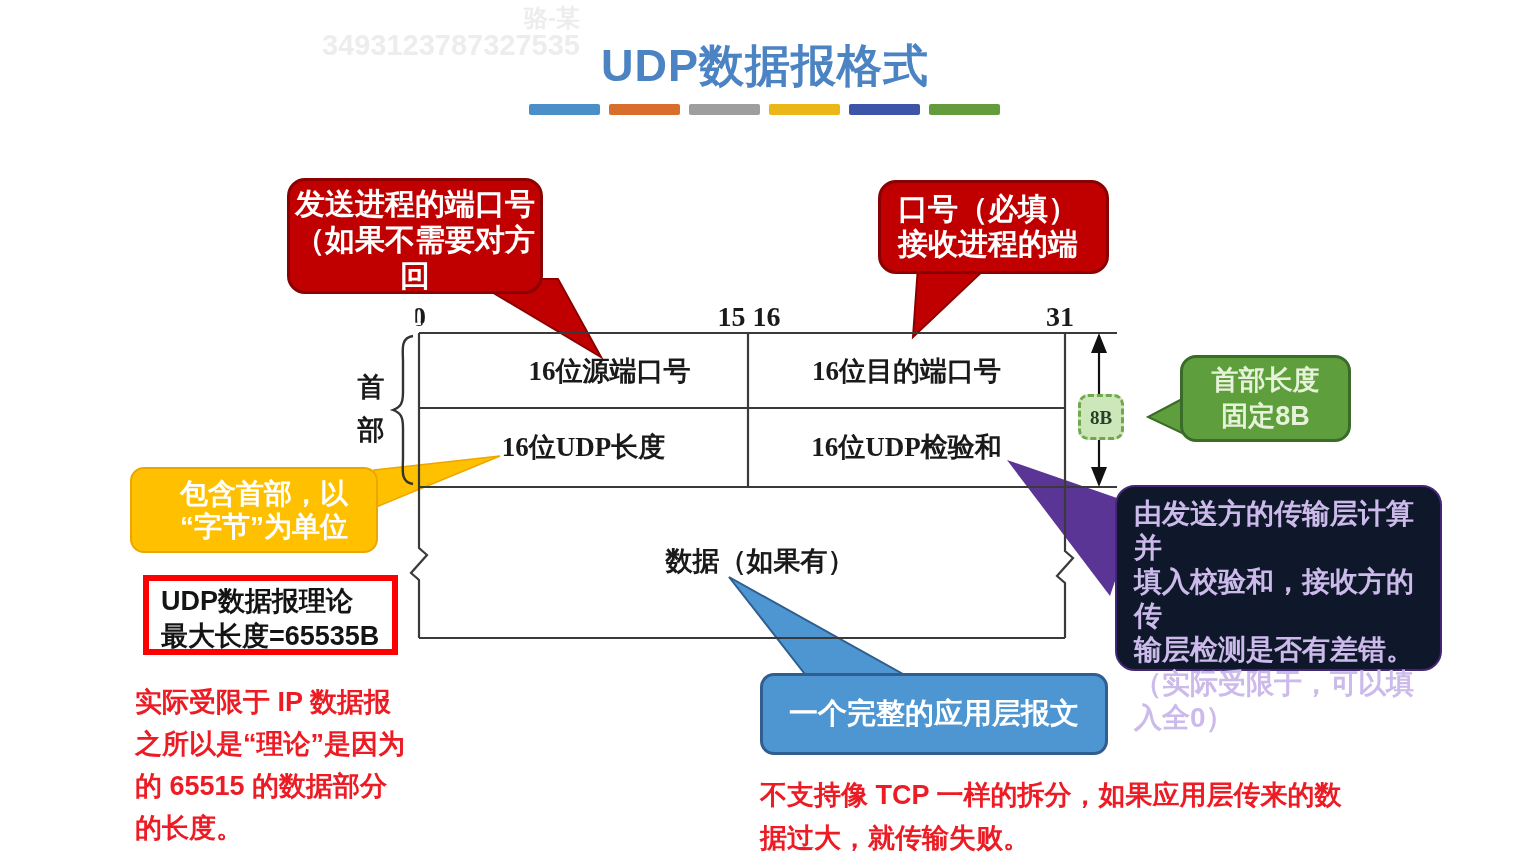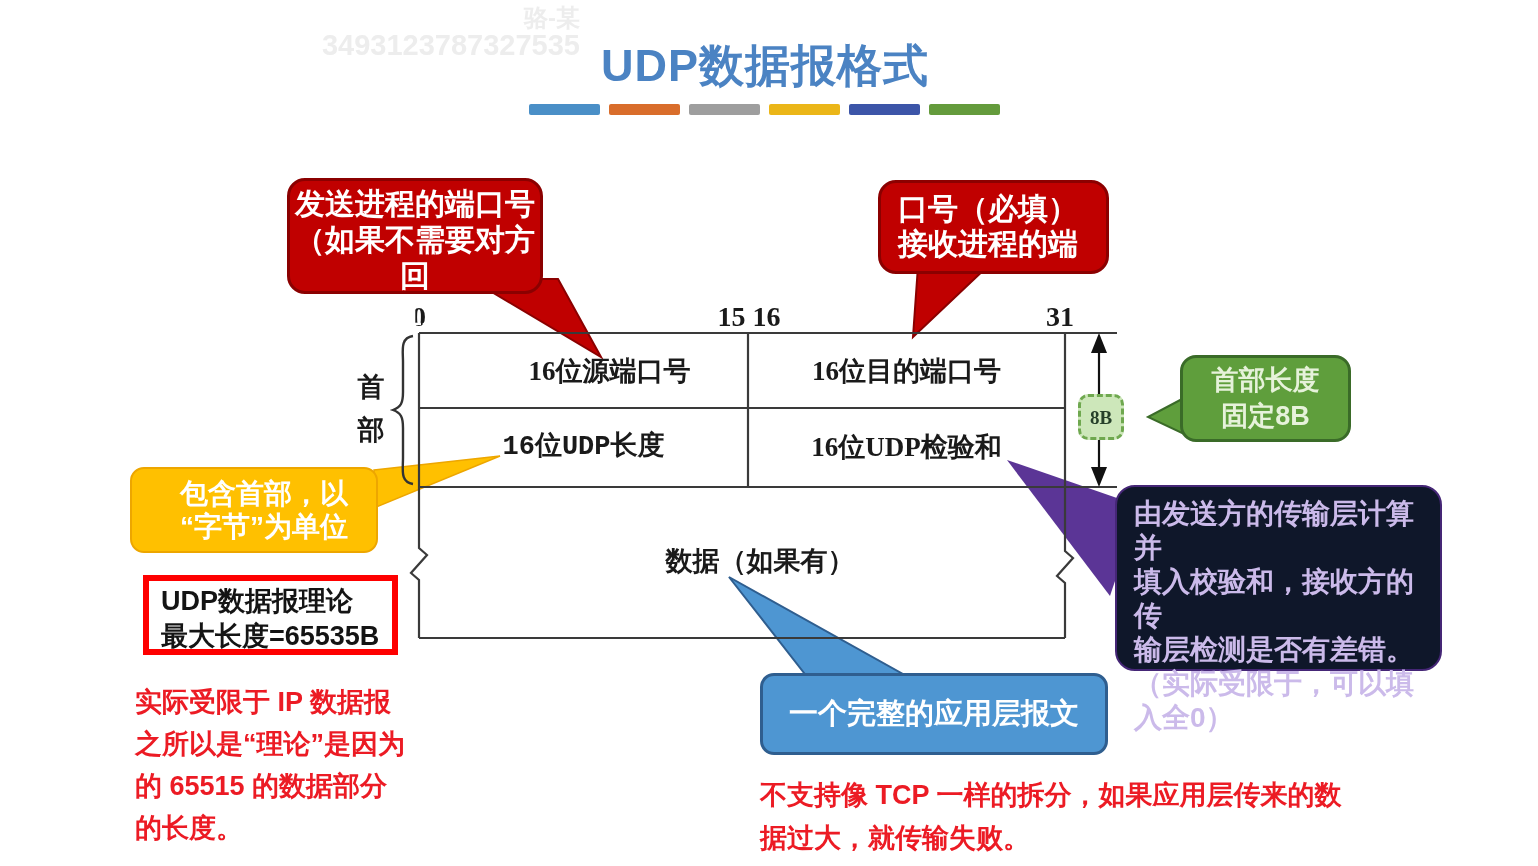--- a/index.html
+++ b/index.html
@@ -101,21 +101,21 @@
   <div class="abs dg bitlab" style="left:698px;top:303px;width:102px;text-align:center;">15 16</div>
   <div class="abs dg bitlab" style="left:1040px;top:303px;width:40px;text-align:center;">31</div>
 
   <div class="abs dg shoubu">
     <span class="ln" style="display:block">首</span>
     <span class="ln" style="display:block">部</span>
   </div>
 
   <div class="abs dg cell" style="left:419px;top:356px;width:381px;">16位源端口号</div>
   <div class="abs dg cell" style="left:748px;top:356px;width:317px;">16位目的端口号</div>
-  <div class="abs dg cell" style="left:419px;top:432px;width:329px;font-family:Liberation Mono, monospace;">16位UDP长度</div>
+  <div class="abs dg cell" style="left:419px;top:432px;width:329px;">16位UDP长度</div>
   <div class="abs dg cell" style="left:748px;top:432px;width:317px;">16位UDP检验和</div>
   <div class="abs dg cell" style="left:560px;top:546px;width:400px;">数据（如果有）</div>
 
   <div class="abs badge8b">8B</div>
 
   <div class="abs bubble b-send">
     <span class="ln">发送进程的端口号</span>
     <span class="ln">（如果不需要对方回</span>
     <span class="ln">复可以置为全0）</span>
   </div>

